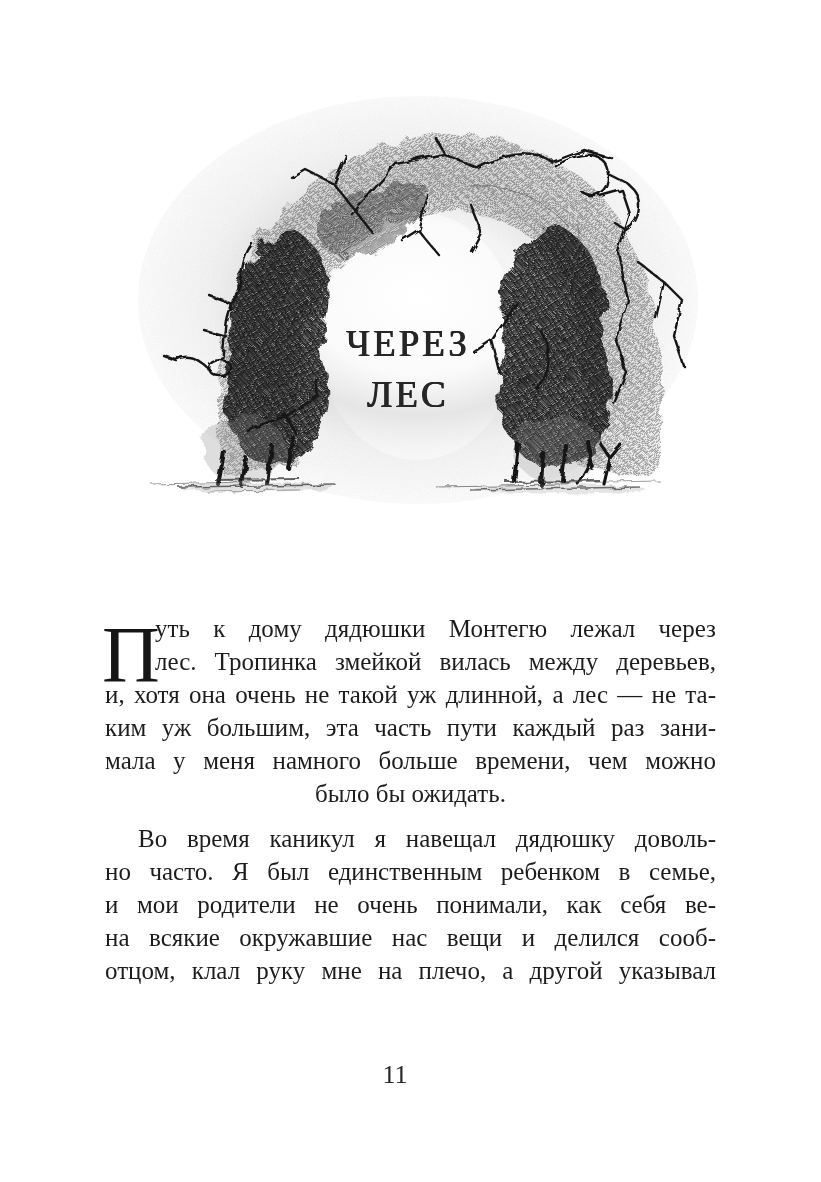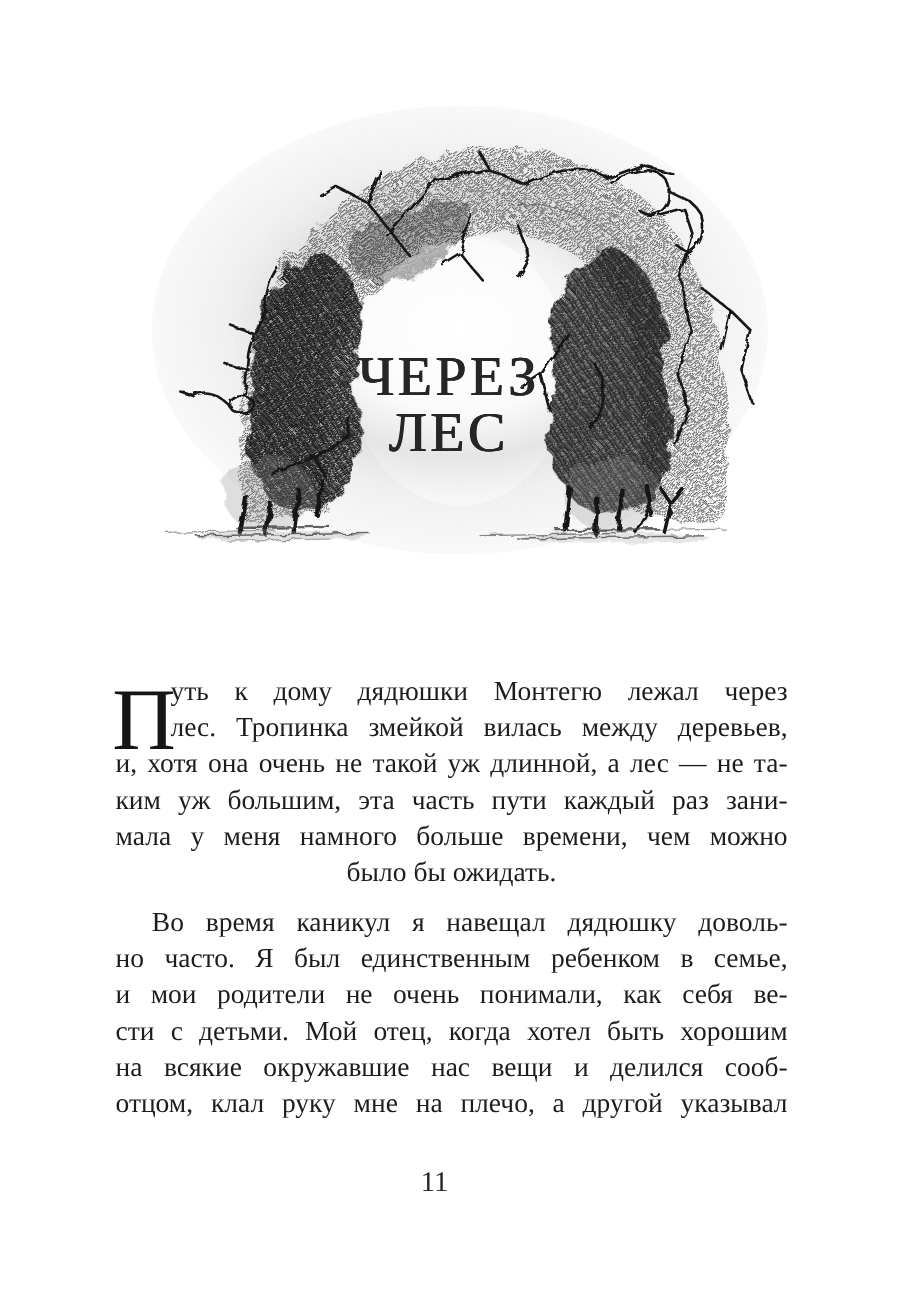--- a/index.html
+++ b/index.html
@@ -7,21 +7,21 @@
     position:relative;width:821px;height:1182px;margin:0 auto;
     background:#ffffff;overflow:hidden;
     font-family:"Liberation Serif","DejaVu Serif",serif;
     color:#1d1d1f;
   }
   
   .illustration{position:absolute;left:0;top:0;width:821px;height:540px;}
   .illustration svg{display:block;width:821px;height:540px;}
   .chapter-title{
     position:absolute;left:248px;top:318px;width:320px;
-    text-align:center;font-size:51px;line-height:51px;letter-spacing:3px;
+    text-align:center;font-size:37px;line-height:51px;letter-spacing:3px;
     color:#262626;
     text-shadow:0.45px 0 0 currentColor,-0.45px 0 0 currentColor;
   }
   
   .body-text{
     position:absolute;left:105px;top:612px;width:611px;
     font-size:25px;color:#1d1d1f;
   }
   .line{height:33px;line-height:33px;overflow:hidden;}
   .j{text-align:justify;text-align-last:justify;}
@@ -166,20 +166,19 @@
       <div class="line j indented">лес. Тропинка змейкой вилась между деревьев,</div>
       <div class="line j">и, хотя она очень не такой уж длинной, а лес — не та-</div>
       <div class="line j">ким уж большим, эта часть пути каждый раз зани-</div>
       <div class="line j">мала у меня намного больше времени, чем можно</div>
       <div class="line last">было бы ожидать.</div>
     </div>
     <div class="para para2">
       <div class="line j indent1">Во время каникул я навещал дядюшку доволь-</div>
       <div class="line j">но часто. Я был единственным ребенком в семье,</div>
       <div class="line j">и мои родители не очень понимали, как себя ве-</div>
-      <div class="line j">сти с детьми. Мой отец, когда хотел быть хорошим</div>
       <div class="line j">на всякие окружавшие нас вещи и делился сооб-</div>
       <div class="line j">отцом, клал руку мне на плечо, а другой указывал</div>
     </div>
   </div>
 
   <div class="page-number">11</div>
 </div>
 
 </body></html>

